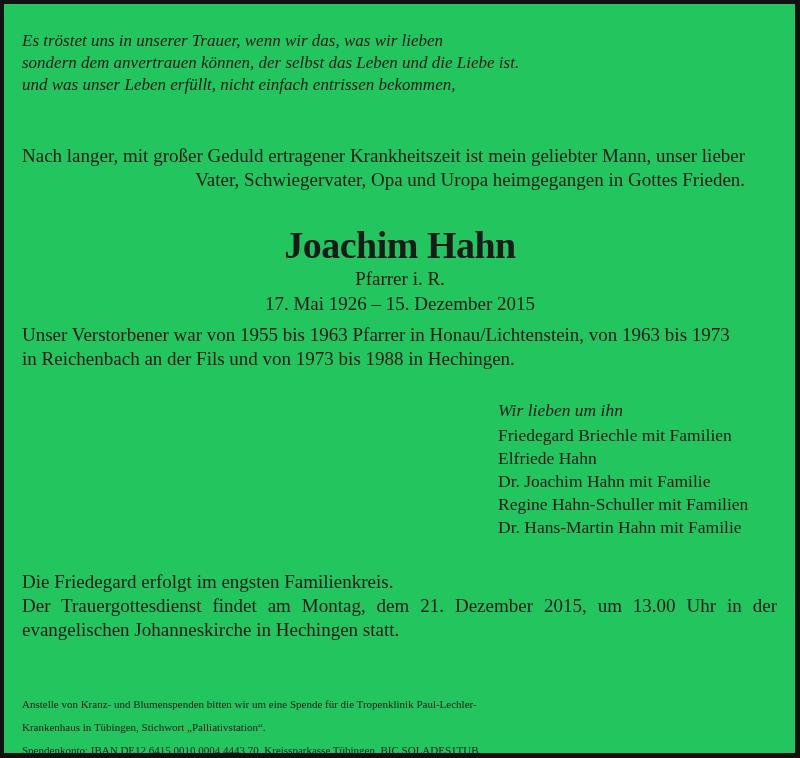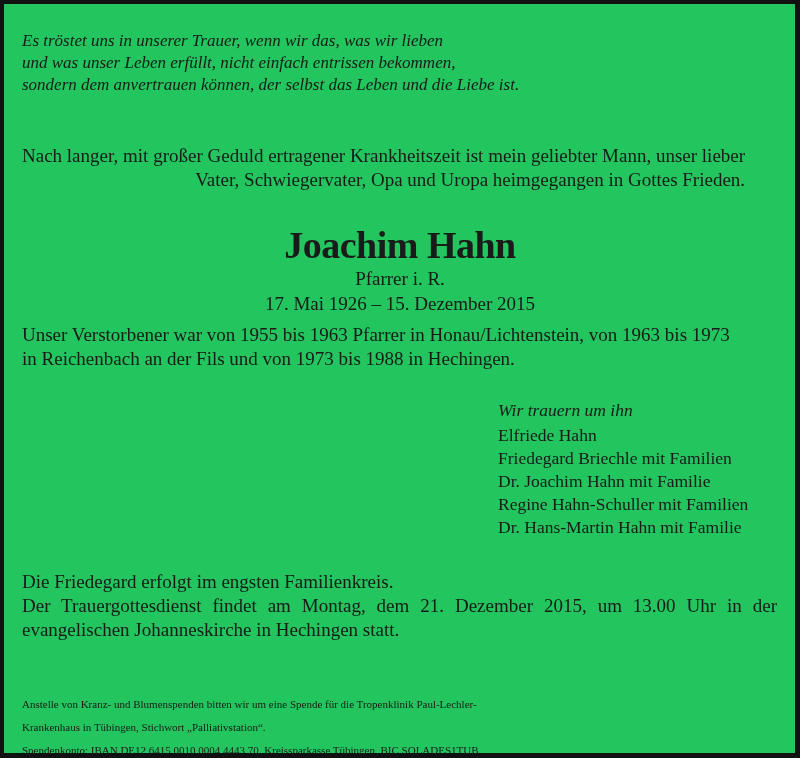--- a/index.html
+++ b/index.html
@@ -28,44 +28,44 @@
     .donation { left: 18px; top: 689px; font-size: 11px; line-height: 23px; }
     .line { display: block; }
   </style>
 </head>
 <body>
 
 <div class="frame">
 
   <div class="abs motto">
     <span class="line">Es tröstet uns in unserer Trauer, wenn wir das, was wir lieben</span>
+    <span class="line">sondern dem anvertrauen können, der selbst das Leben und die Liebe ist.</span>
     <span class="line">und was unser Leben erfüllt, nicht einfach entrissen bekommen,</span>
-    <span class="line">sondern dem anvertrauen können, der selbst das Leben und die Liebe ist.</span>
   </div>
 
   <div class="abs intro">
     <span class="line">Nach langer, mit großer Geduld ertragener Krankheitszeit ist mein geliebter Mann, unser lieber</span>
     <span class="line">Vater, Schwiegervater, Opa und Uropa heimgegangen in Gottes Frieden.</span>
   </div>
 
   <div class="abs name-block">
     <div class="name">Joachim Hahn</div>
     <div class="subtitle">Pfarrer i. R.</div>
     <div class="dates">17. Mai 1926 – 15. Dezember 2015</div>
   </div>
 
   <div class="abs bio">
     <span class="line">Unser Verstorbener war von 1955 bis 1963 Pfarrer in Honau/Lichtenstein, von 1963 bis 1973</span>
     <span class="line">in Reichenbach an der Fils und von 1973 bis 1988 in Hechingen.</span>
   </div>
 
   <div class="abs mourners">
-    <div class="head">Wir trauern um ihn</div>
+    <div class="head">Wir lieben um ihn</div>
+    <div>Friedegard Briechle mit Familien</div>
     <div>Elfriede Hahn</div>
-    <div>Friedegard Briechle mit Familien</div>
     <div>Dr. Joachim Hahn mit Familie</div>
     <div>Regine Hahn-Schuller mit Familien</div>
     <div>Dr. Hans-Martin Hahn mit Familie</div>
   </div>
 
   <div class="abs funeral">
     <span class="line">Die Friedegard erfolgt im engsten Familienkreis.</span>
     <span class="justify">Der Trauergottesdienst findet am Montag, dem 21. Dezember 2015, um 13.00 Uhr in der</span>
     <span class="line">evangelischen Johanneskirche in Hechingen statt.</span>
   </div>

